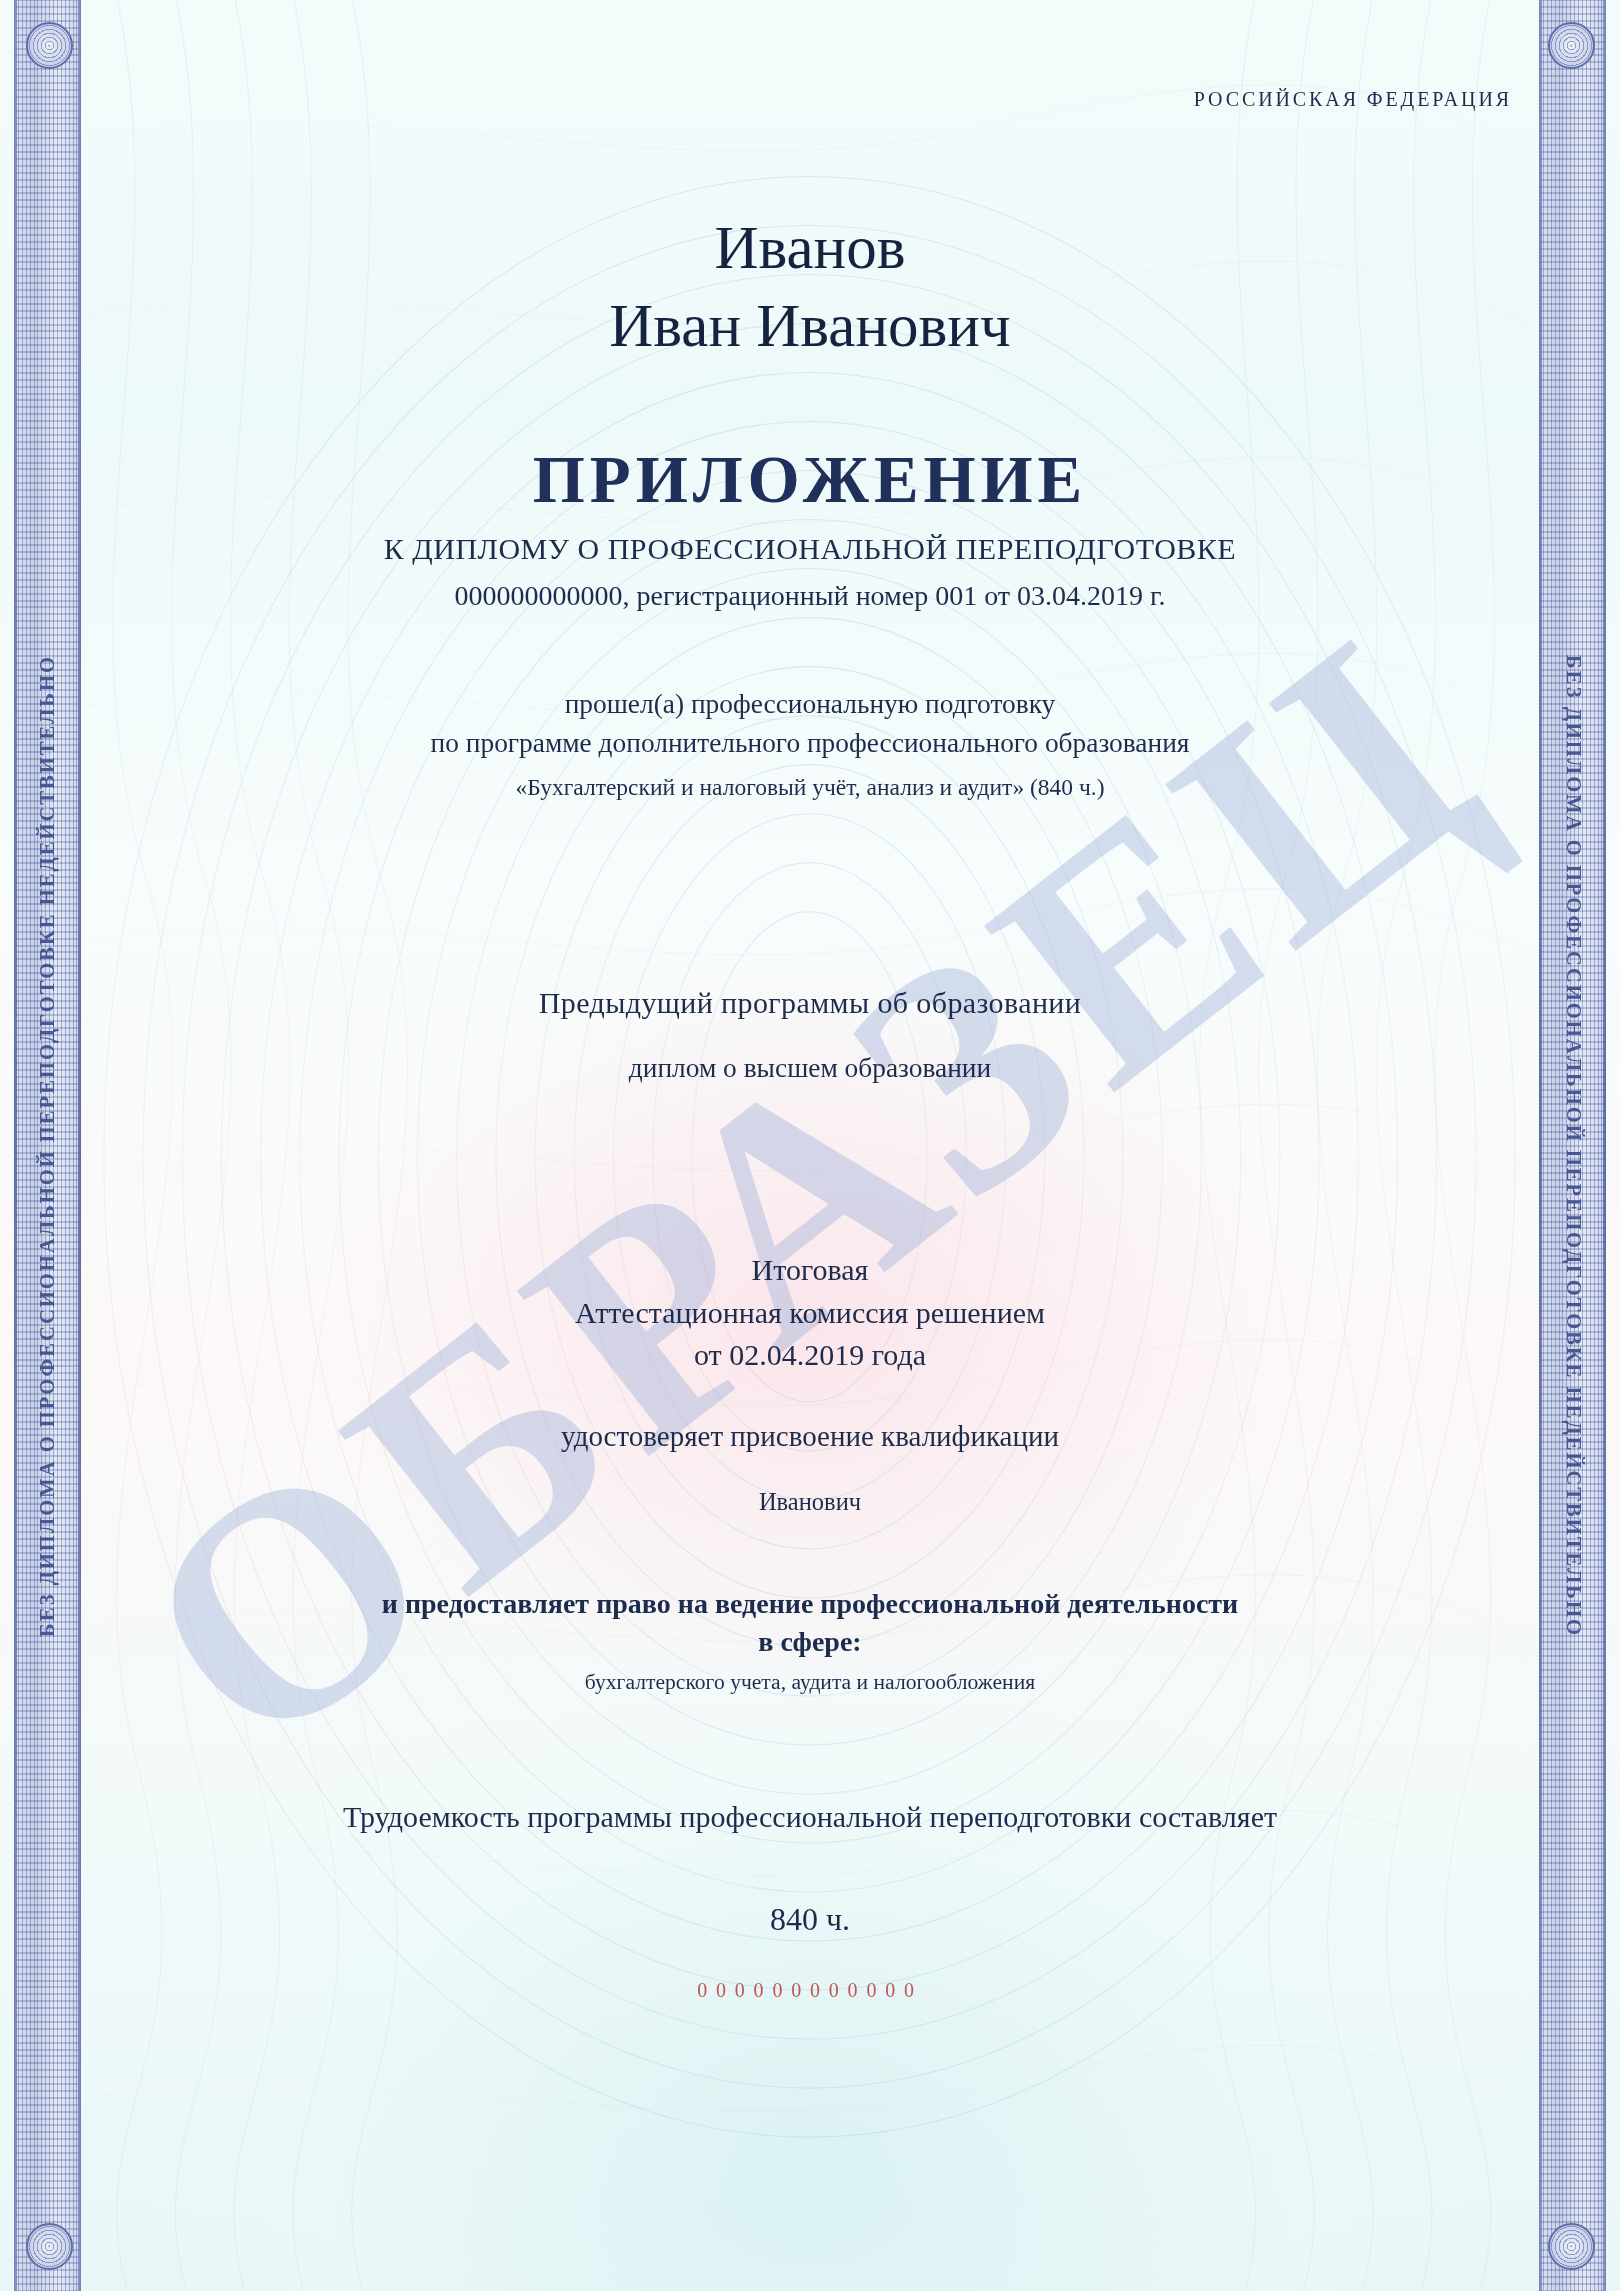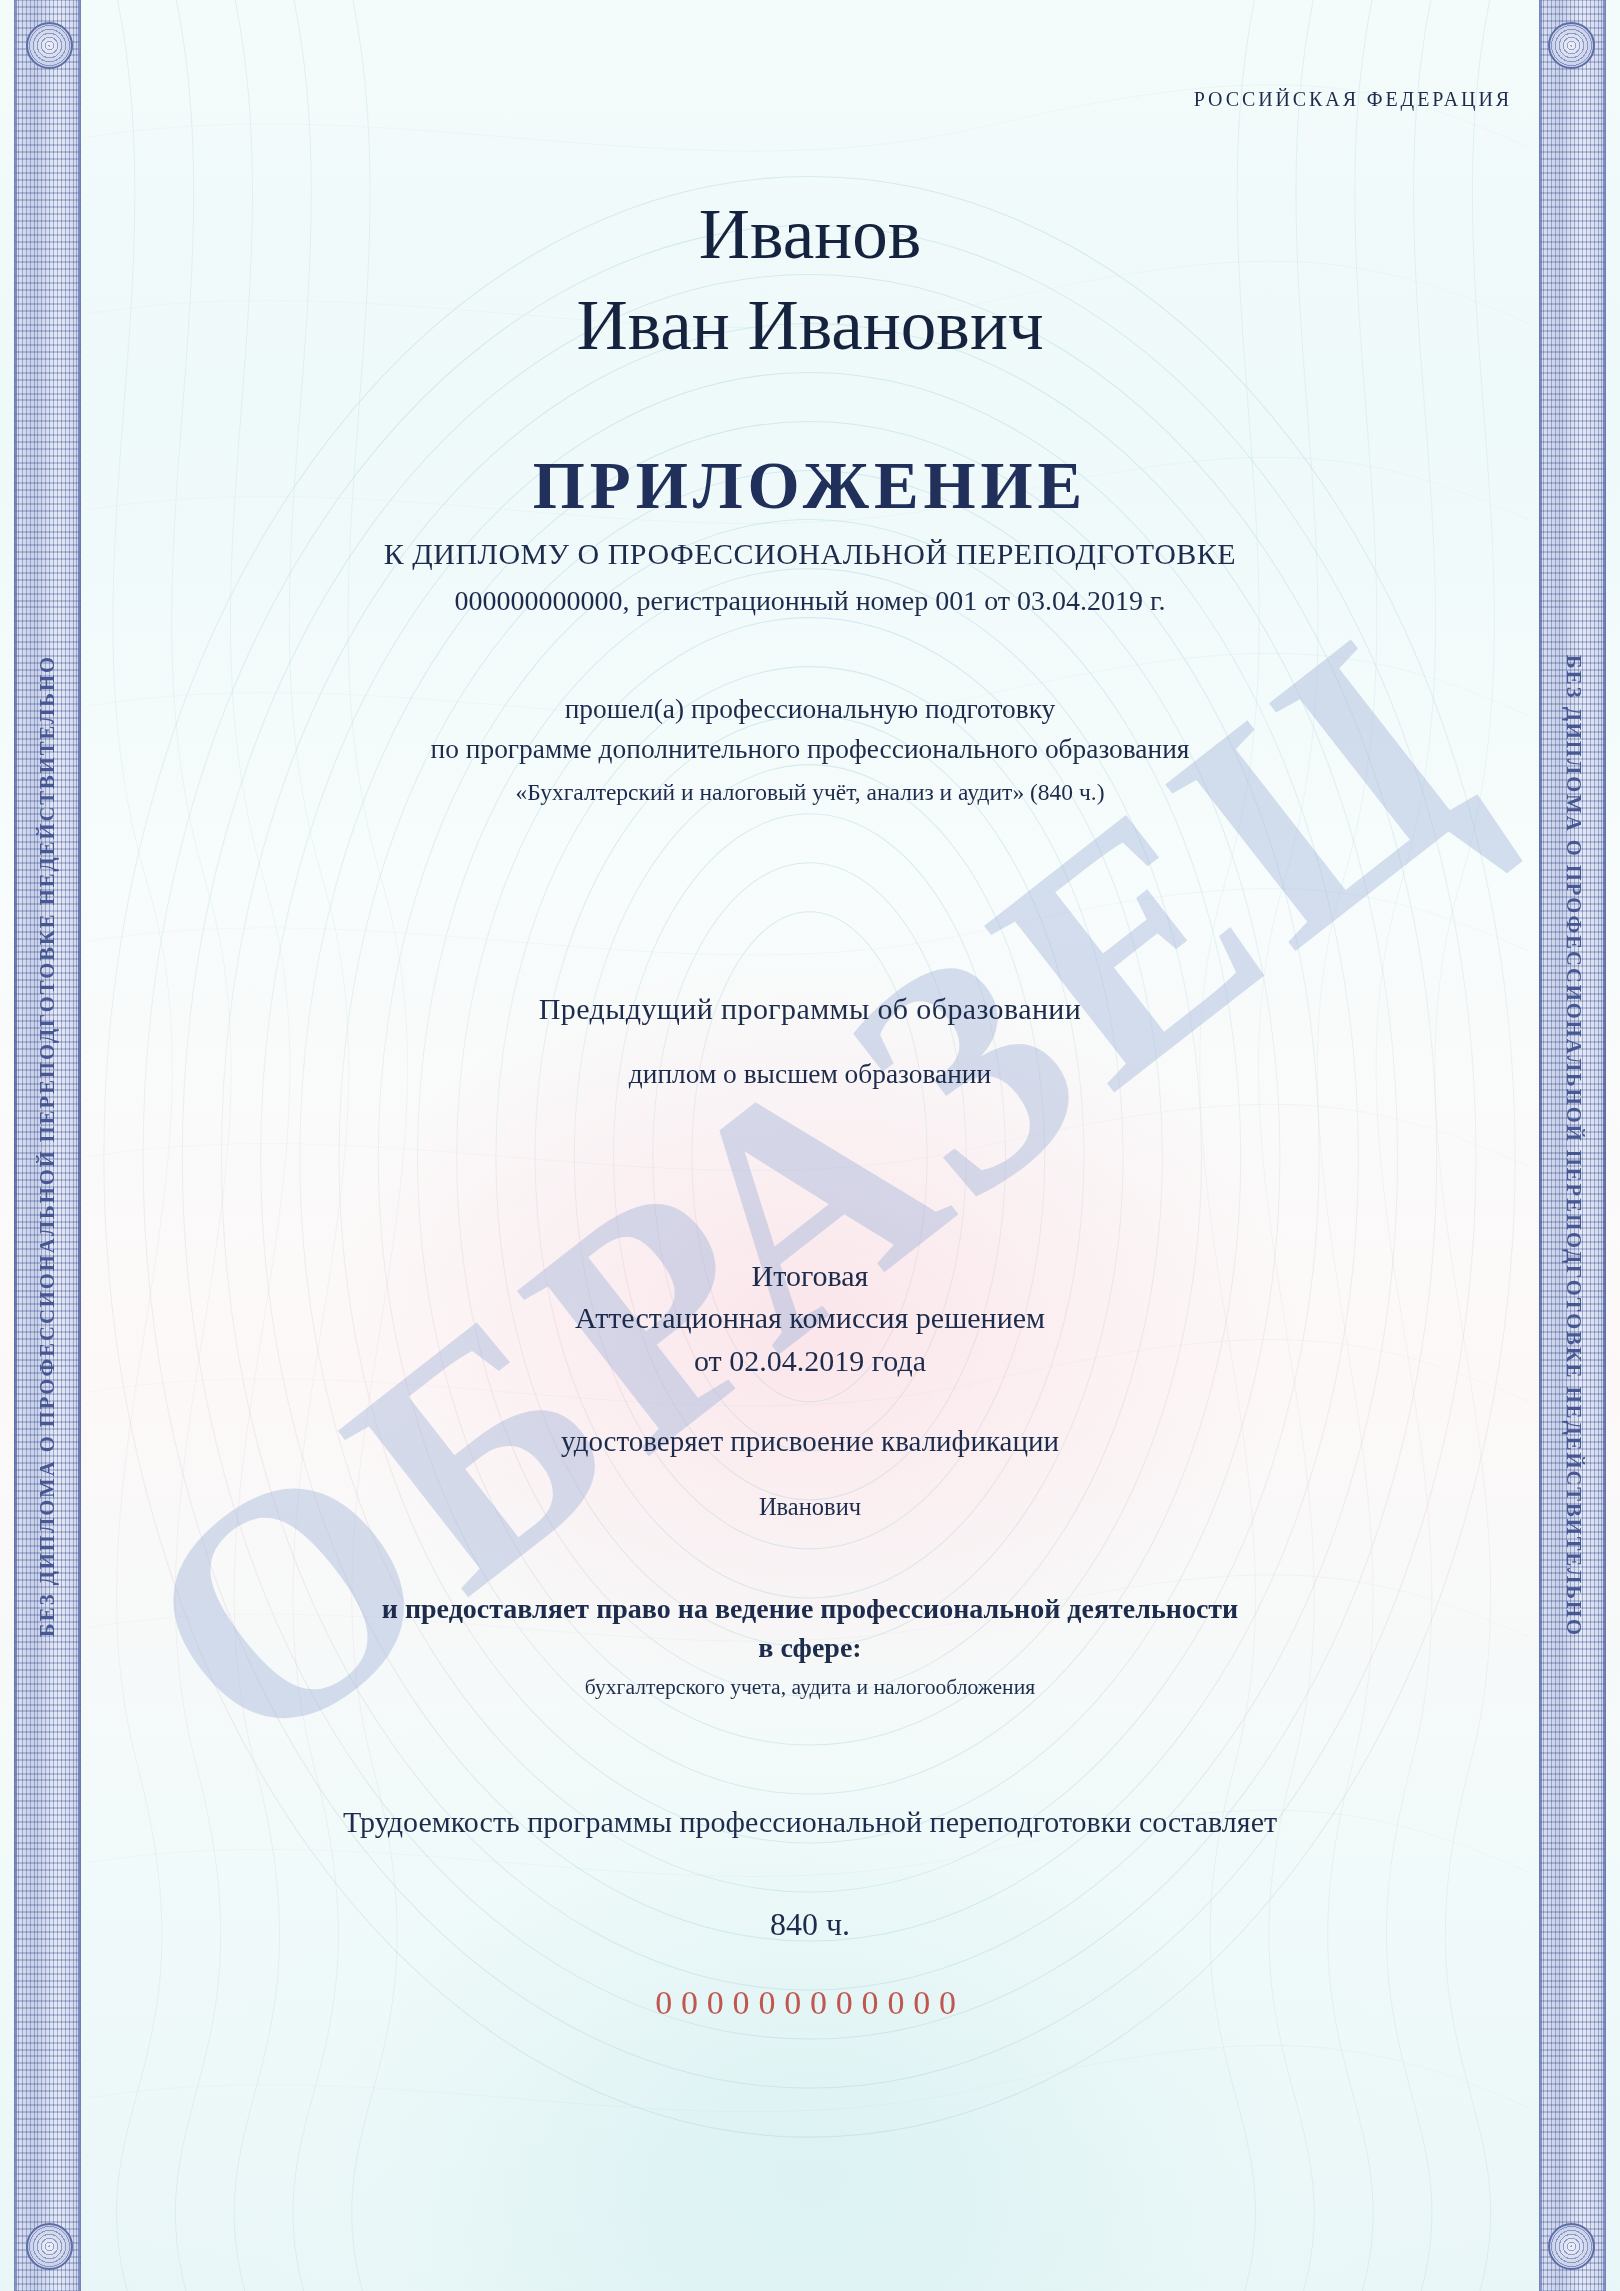--- a/index.html
+++ b/index.html
@@ -138,22 +138,22 @@
 
   .country {
     margin-top: 88px;
     font-size: 20px;
     letter-spacing: 2.9px;
     color: #1d2c4c;
     text-align: right;
   }
 
   .fio {
-    margin-top: 78px;
-    font-size: 71px;
+    margin-top: 98px;
+    font-size: 61px;
     line-height: 1.28;
     color: #16233f;
   }
   .fio .line2 { display: block; }
 
   .title-main {
     margin-top: 76px;
     font-size: 67px;
     font-weight: bold;
     letter-spacing: 4.9px;
@@ -237,21 +237,21 @@
     color: #1d2c4c;
   }
   .workload-value {
     margin-top: 67px;
     font-size: 32px;
     color: #1d2c4c;
   }
 
   .serial {
     margin-top: 41px;
-    font-size: 34px;
+    font-size: 20px;
     letter-spacing: 8.8px;
     color: #c0564f;
     font-family: "Liberation Serif", serif;
   }
 </style>
 </head>
 <body>
 
 <div class="page">
 

